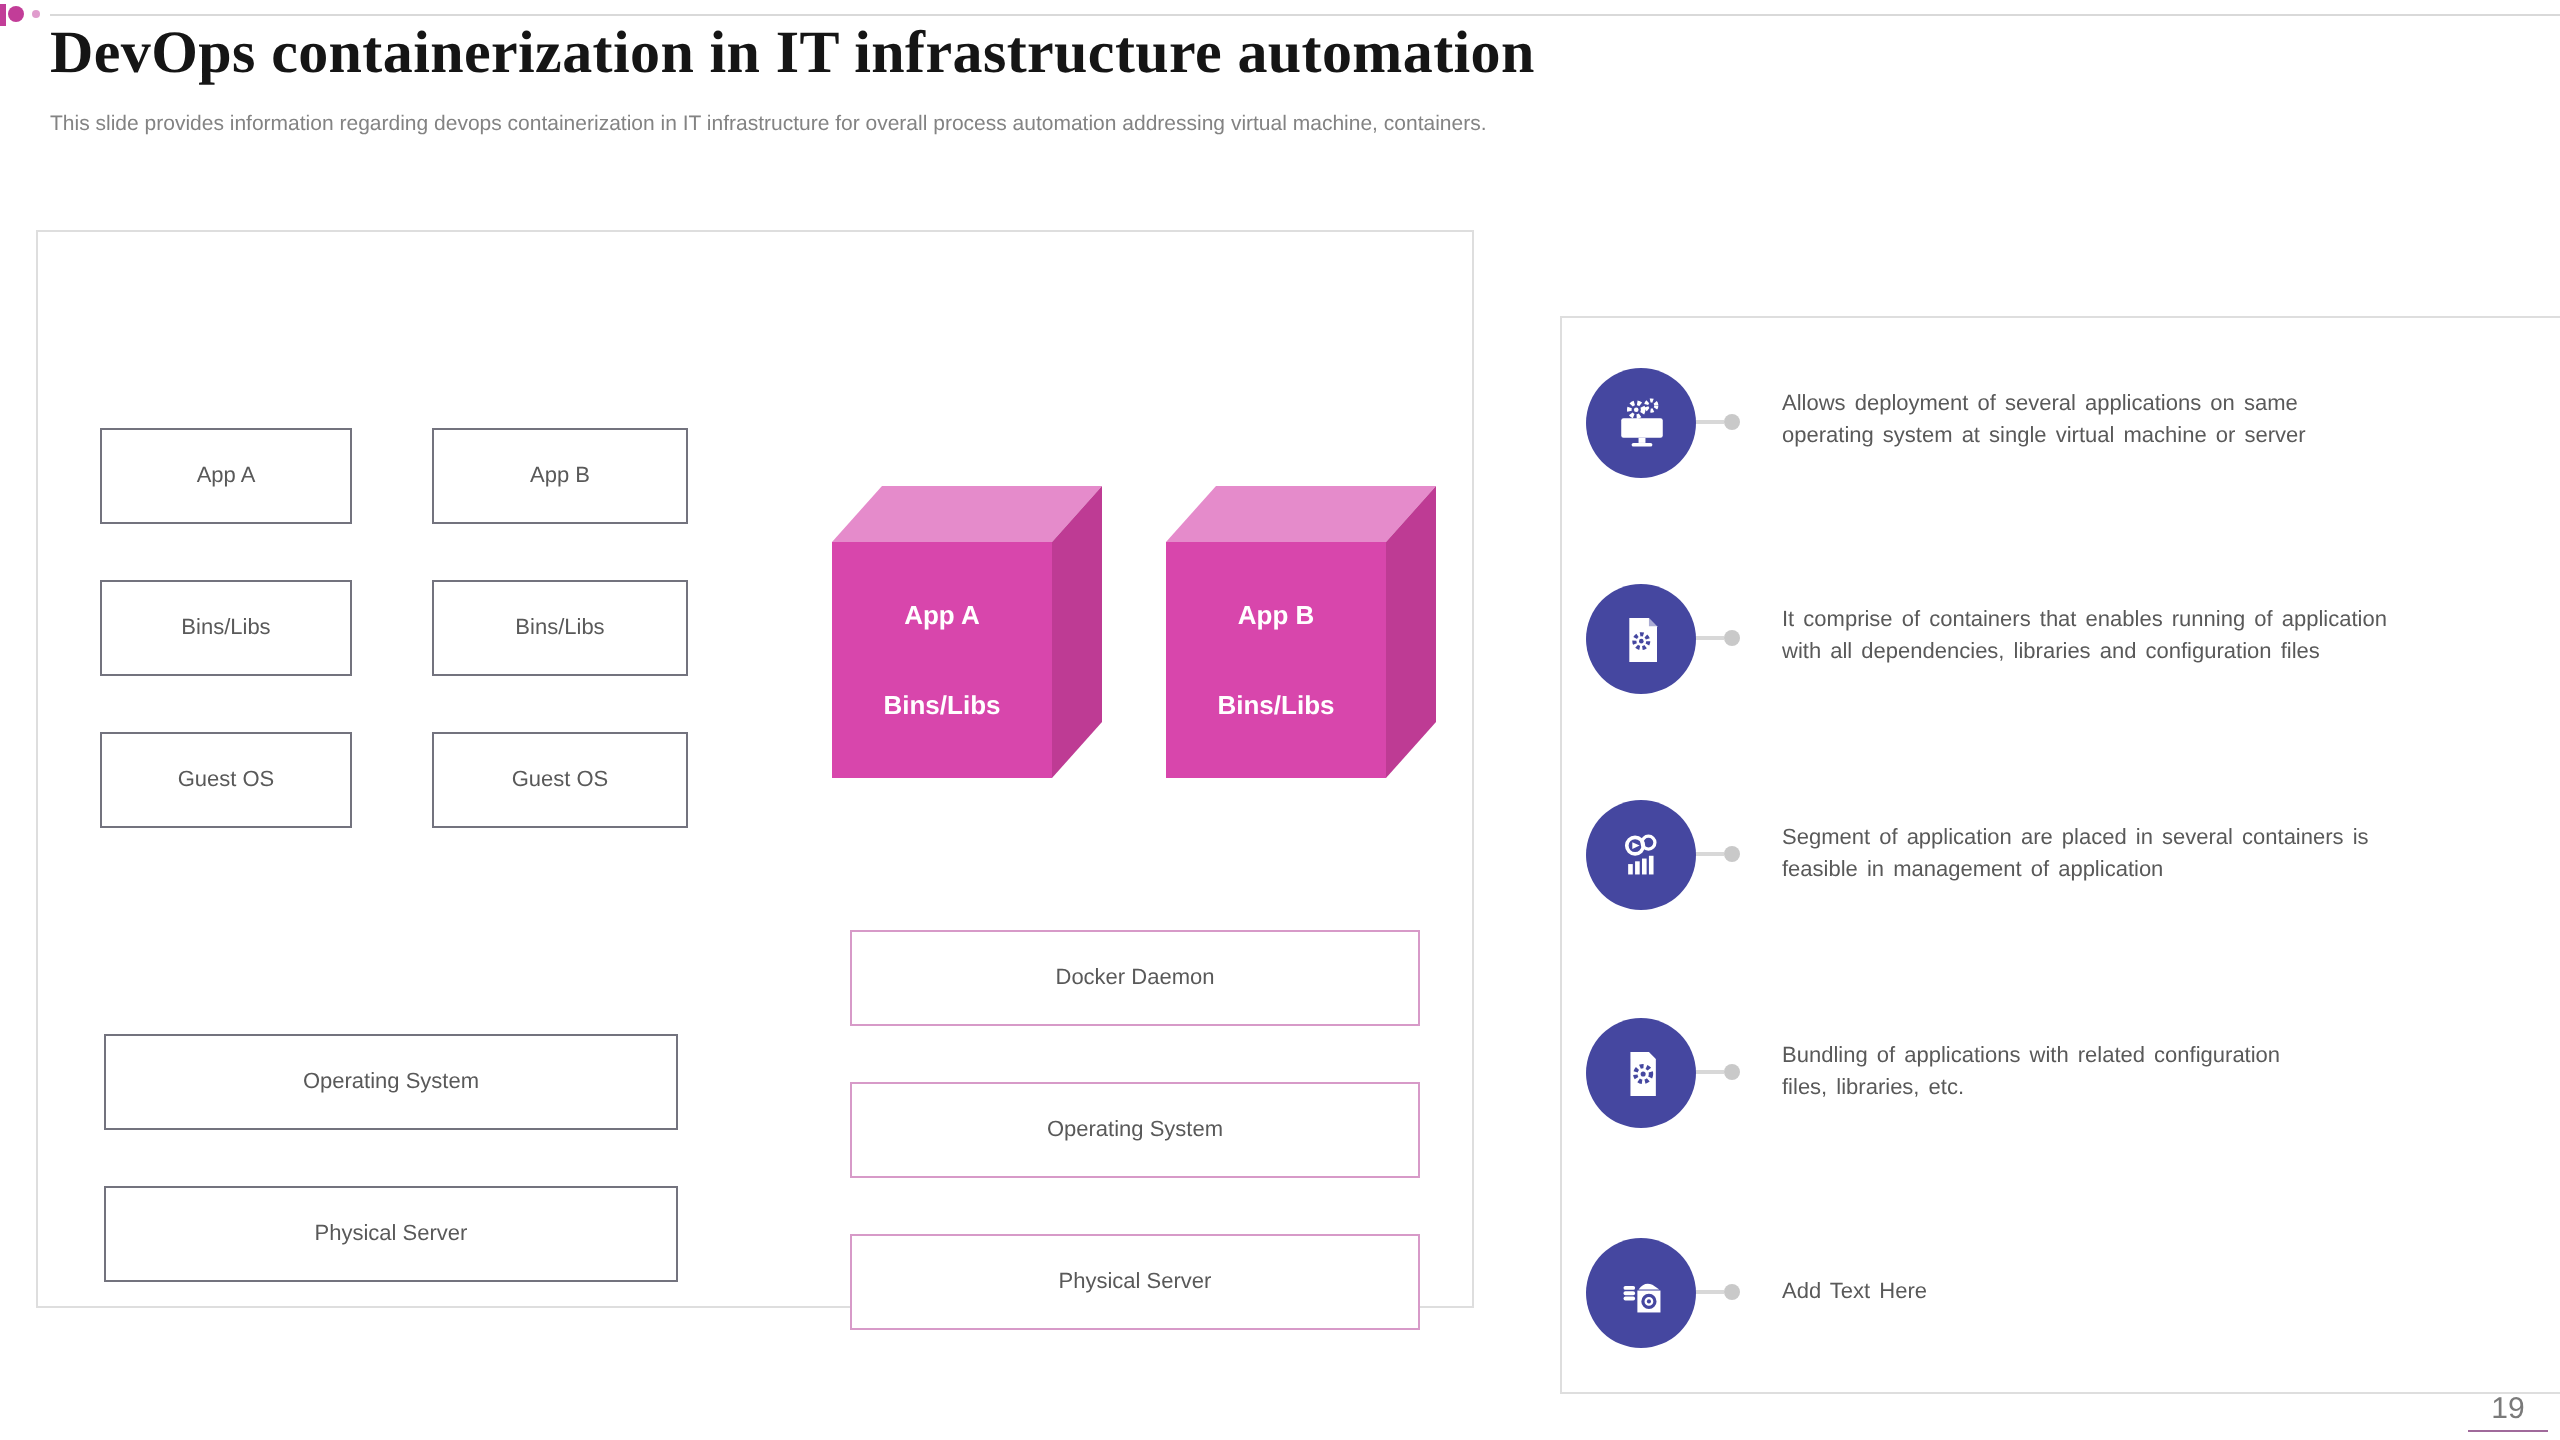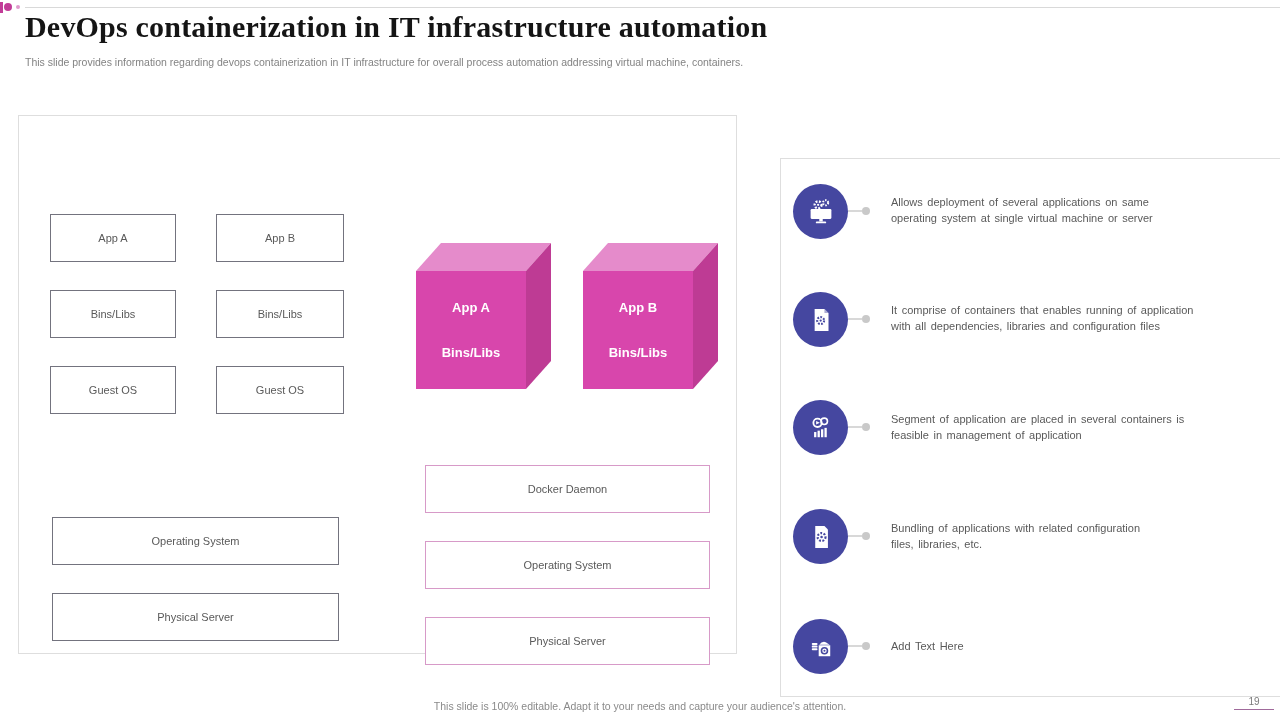--- a/index.html
+++ b/index.html
@@ -67,21 +67,21 @@
   .it1 .benefit-circle { top:25px; }  .it1 .benefit-connector { top:51px; } .it1 .benefit-dot { top:48px; } .it1 .benefit-text { top:36px; }
   .it2 .benefit-circle { top:133px; } .it2 .benefit-connector { top:159px; } .it2 .benefit-dot { top:156px; } .it2 .benefit-text { top:144px; }
   .it3 .benefit-circle { top:241px; } .it3 .benefit-connector { top:267px; } .it3 .benefit-dot { top:264px; } .it3 .benefit-text { top:253px; }
   .it4 .benefit-circle { top:350px; } .it4 .benefit-connector { top:376px; } .it4 .benefit-dot { top:373px; } .it4 .benefit-text { top:362px; }
   .it5 .benefit-circle { top:460px; } .it5 .benefit-connector { top:486px; } .it5 .benefit-dot { top:483px; } .it5 .benefit-text { top:480px; }
 
   
   .footer-note { position:absolute; left:0; top:700px; width:1280px; text-align:center;
     font-size:10.5px; color:#8a8a8a; }
   .page-number { position:absolute; left:1234px; top:696px; width:40px; text-align:center;
-    font-size:10px; color:#7a7a7a; padding-bottom:2px;
+    font-size:15px; color:#7a7a7a; padding-bottom:2px;
     border-bottom:1.5px solid #a06a9b; }
 </style>
 </head>
 <body>
 
 <div class="slide">
 
   <div class="deco-strip"></div>
   <div class="deco-dot-1"></div>
   <div class="deco-dot-2"></div>
@@ -202,16 +202,15 @@
           <circle cx="16" cy="16.2" r="2.6" fill="none" style="stroke:var(--icon-circle)" stroke-width="1.4"></circle>
           <circle cx="16" cy="16.2" r="0.9" style="fill:var(--icon-circle)"></circle>
         </svg>
       </div>
       <div class="benefit-connector"></div>
       <div class="benefit-dot"></div>
       <p class="benefit-text">Add Text Here</p>
     </div>
   </section>
 
-  <p class="footer-note">This slide is 100% editable. Adapt it to your needs and capture your audience's attention.</p>
   <div class="page-number">19</div>
 
 </div>
 
 </body></html>

